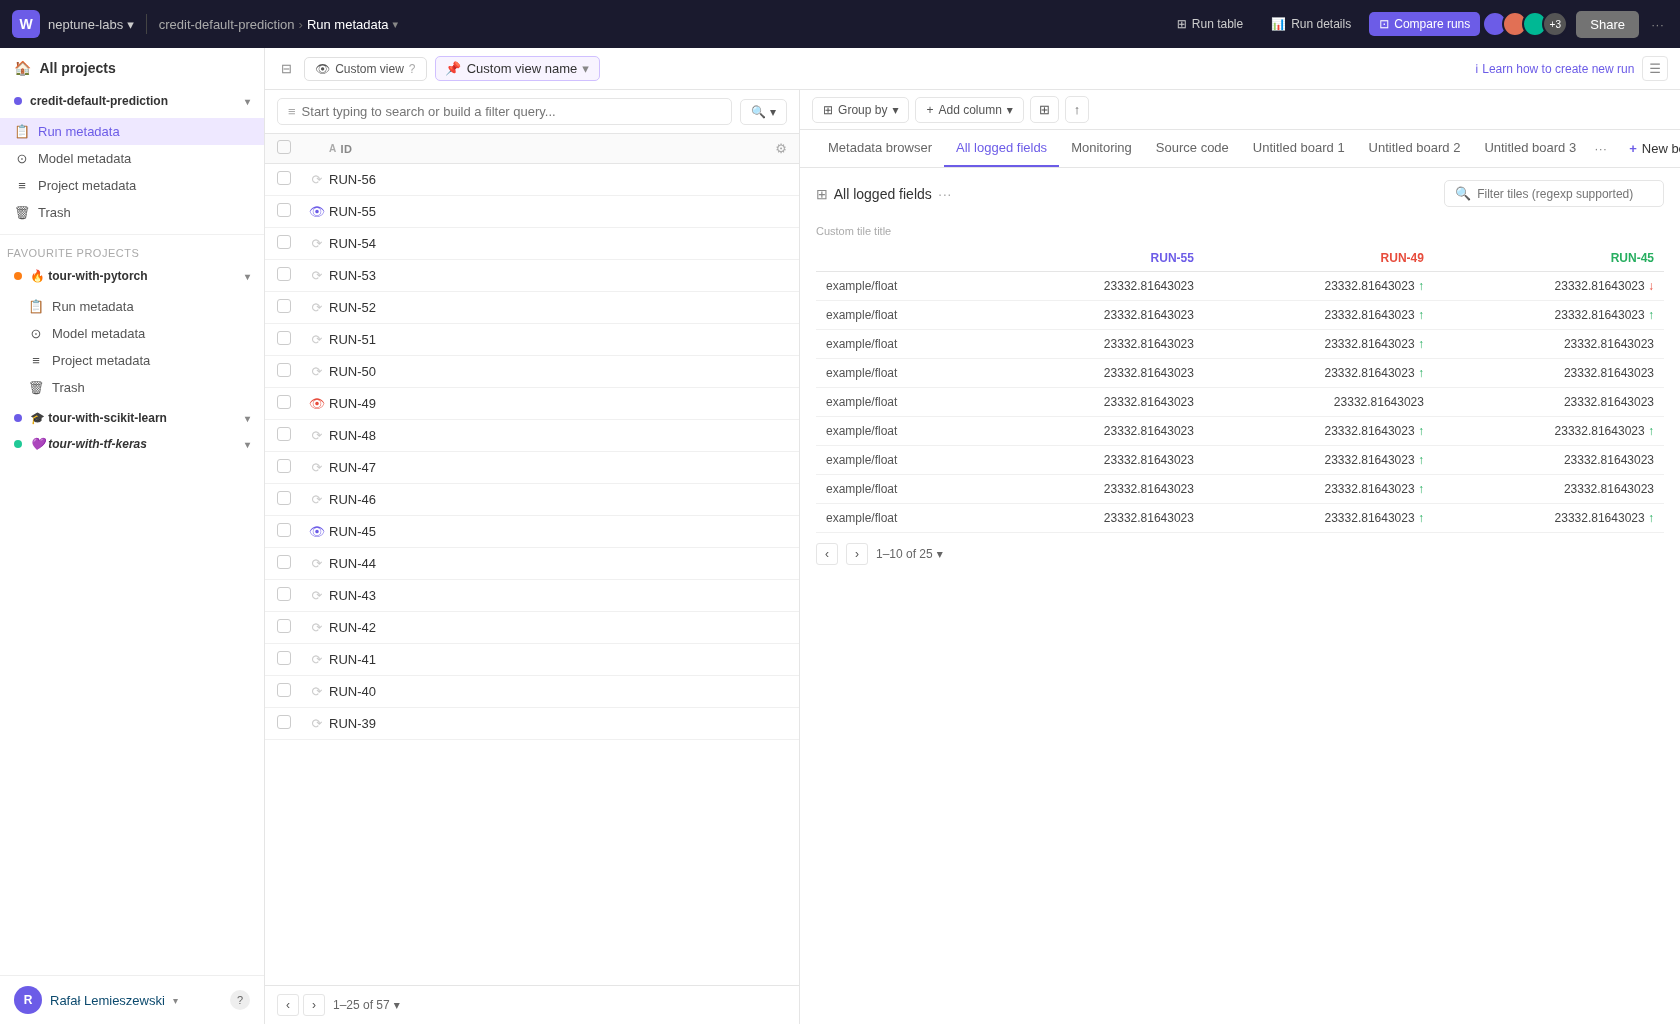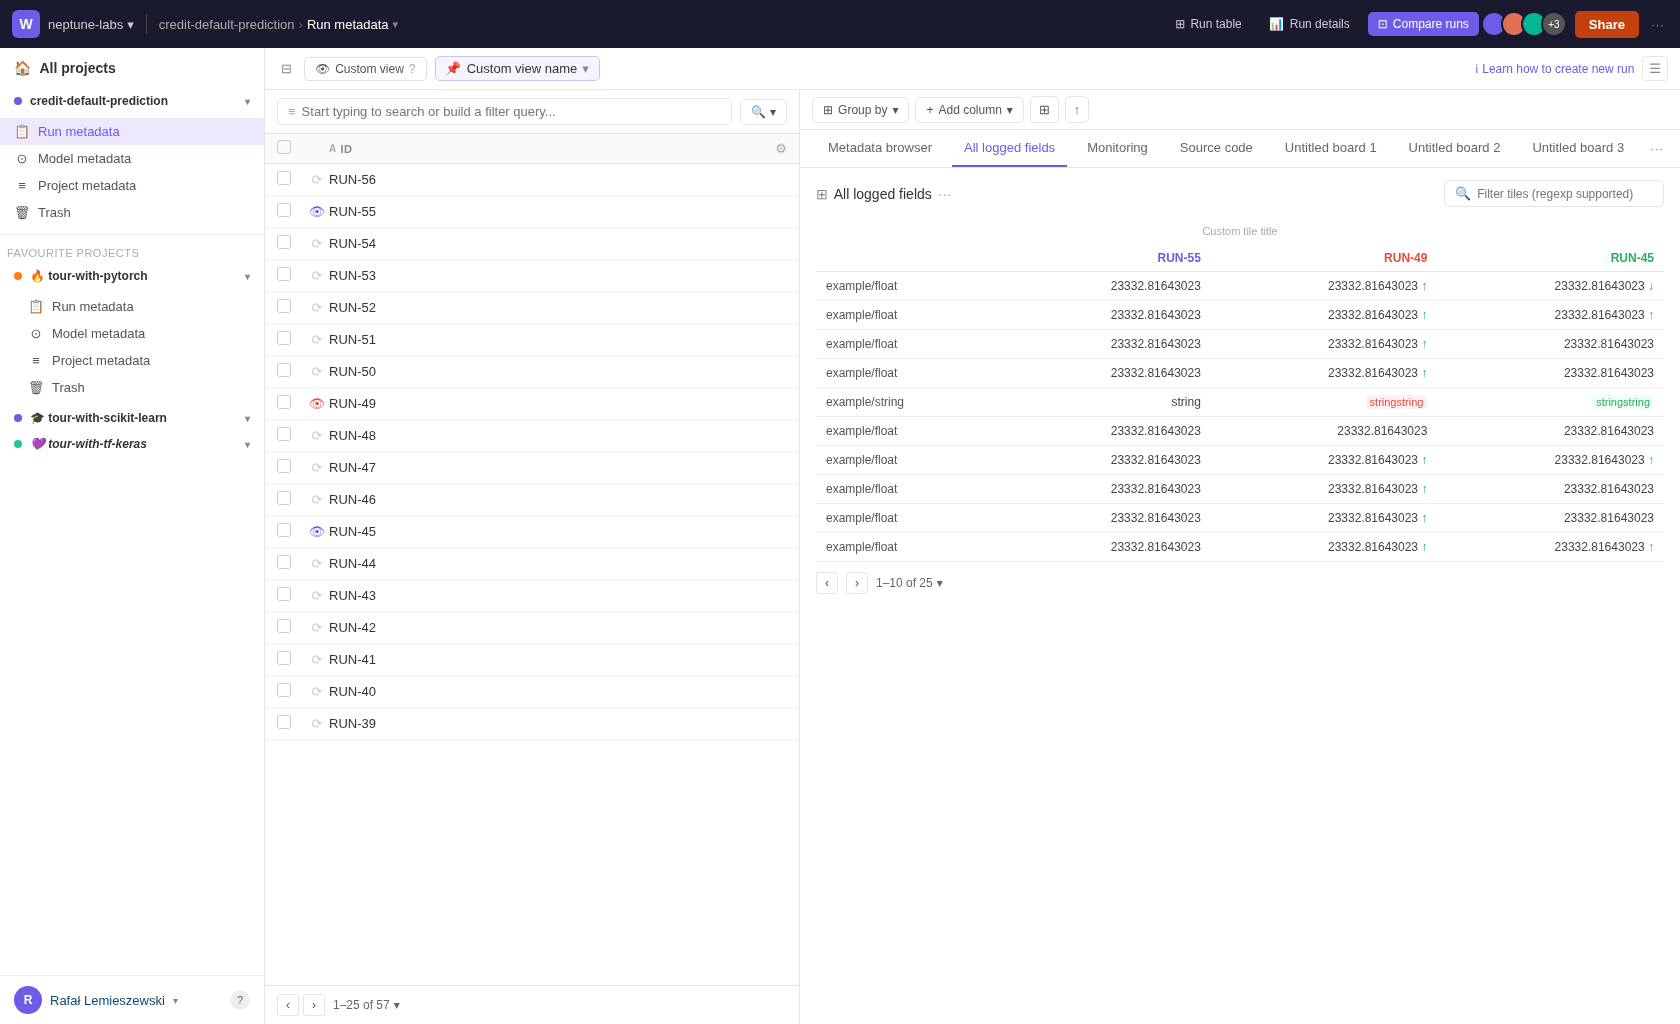--- a/index.html
+++ b/index.html
@@ -13,21 +13,21 @@
     .top-nav .breadcrumb { display: flex; align-items: center; gap: 4px; color: #ccc; font-size: 13px; flex: 1; }
     .top-nav .breadcrumb .project-link { color: #aaa; }
     .top-nav .breadcrumb .arrow { color: #666; }
     .top-nav .breadcrumb .page-title { color: #fff; font-weight: 500; display: flex; align-items: center; gap: 4px; }
     .top-nav .nav-actions { display: flex; align-items: center; gap: 8px; }
     .top-nav .nav-btn { display: flex; align-items: center; gap: 5px; padding: 5px 10px; border-radius: 5px; cursor: pointer; font-size: 12px; color: #ccc; border: none; background: transparent; }
     .top-nav .nav-btn.active { background: #6c5ce7; color: #fff; }
     .top-nav .avatars { display: flex; align-items: center; }
     .top-nav .avatar { width: 26px; height: 26px; border-radius: 50%; border: 2px solid #1a1a2e; margin-left: -6px; }
     .top-nav .avatar-count { background: #555; color: #fff; font-size: 10px; width: 26px; height: 26px; border-radius: 50%; display: flex; align-items: center; justify-content: center; margin-left: -6px; border: 2px solid #1a1a2e; }
-    .top-nav .share-btn { background: #c2410c; color: #fff; border: none; border-radius: 5px; padding: 6px 14px; font-size: 13px; font-weight: 700; cursor: pointer; }
+    .top-nav .share-btn { background: #737373; color: #fff; border: none; border-radius: 5px; padding: 6px 14px; font-size: 13px; font-weight: 400; cursor: pointer; }
     .top-nav .more-btn { color: #888; cursor: pointer; padding: 4px; }
 
     
     .layout { display: flex; flex: 1; overflow: hidden; }
 
     
     .sidebar { width: 265px; background: #fff; border-right: 1px solid #e5e5e5; display: flex; flex-direction: column; flex-shrink: 0; overflow-y: auto; }
     .sidebar-header { padding: 12px 14px; font-size: 14px; font-weight: 600; color: #333; display: flex; align-items: center; gap: 8px; }
     .sidebar-section { padding: 4px 0; }
     .sidebar-item { display: flex; align-items: center; gap: 8px; padding: 6px 14px; cursor: pointer; color: #555; font-size: 13px; border-radius: 0; }
@@ -82,21 +82,21 @@
     .runs-footer .page-btn { width: 22px; height: 22px; border: 1px solid #e5e5e5; border-radius: 3px; display: flex; align-items: center; justify-content: center; cursor: pointer; color: #555; }
     .runs-footer .page-info { display: flex; align-items: center; gap: 4px; cursor: pointer; }
 
     
     .right-panel { flex: 1; display: flex; flex-direction: column; overflow: hidden; }
     .right-panel-header { display: flex; align-items: center; padding: 10px 16px; border-bottom: 1px solid #e5e5e5; }
     .right-panel-header .title { font-size: 15px; font-weight: 600; color: #333; flex: 1; }
     .right-panel-header .options-btn { color: #aaa; cursor: pointer; }
 
     
-    .tabs-bar { display: flex; align-items: center; padding: 0 16px; border-bottom: 1px solid #e5e5e5; gap: 8px; overflow-x: auto; flex-shrink: 0; }
+    .tabs-bar { display: flex; align-items: center; padding: 0 16px; border-bottom: 1px solid #e5e5e5; gap: 0; overflow-x: auto; flex-shrink: 0; }
     .tab { padding: 10px 12px; font-size: 13px; color: #666; cursor: pointer; border-bottom: 2px solid transparent; white-space: nowrap; }
     .tab.active { color: #6c5ce7; border-bottom-color: #6c5ce7; font-weight: 500; }
     .tabs-more { padding: 10px 6px; color: #888; cursor: pointer; }
     .new-board-btn { display: flex; align-items: center; gap: 5px; padding: 6px 12px; font-size: 13px; color: #333; cursor: pointer; margin-left: 4px; white-space: nowrap; }
     .new-board-btn .plus { color: #6c5ce7; font-weight: bold; }
 
     
     .data-area { flex: 1; overflow-y: auto; padding: 12px 16px; }
     .data-table-header { display: flex; align-items: center; gap: 8px; margin-bottom: 12px; }
     .data-table-header .all-fields-label { display: flex; align-items: center; gap: 6px; font-size: 14px; font-weight: 500; color: #333; }
@@ -478,21 +478,21 @@
               <span style="color:#888;">⊞</span>
               <span>All logged fields</span>
               <span style="color:#aaa;">···</span>
             </div>
             <div class="filter-input-wrap" style="margin-left:auto;">
               <span style="color:#aaa;">🔍</span>
               <input class="filter-input" placeholder="Filter tiles (regexp supported)" style="">
             </div>
           </div>
 
-          <div style="font-size:11px;color:#aaa;text-align:center;padding:6px 0 8px;">Custom tile title</div>
+          <div style="font-size:11px;color:#aaa;text-align:left;padding:6px 0 8px;">Custom tile title</div>
 
           <table class="data-table">
             <thead>
               <tr>
                 <th class="row-label"></th>
                 <th class="run-55">RUN-55</th>
                 <th class="run-49">RUN-49</th>
                 <th class="run-45">RUN-45</th>
               </tr>
             </thead>
@@ -515,26 +515,20 @@
     <td><span>23332.81643023 <span style="color:#27ae60;">↑</span></span></td>
     <td><span>23332.81643023</span></td>
   </tr>
                 <tr>
     <td class="row-label">example/float</td>
     <td>23332.81643023</td>
     <td><span>23332.81643023 <span style="color:#27ae60;">↑</span></span></td>
     <td><span>23332.81643023</span></td>
   </tr>
                 <tr>
-    <td class="row-label">example/string</td>
-    <td>string</td>
-    <td><span class="string-val">stringstring</span></td>
-    <td><span class="string-val-green">stringstring</span></td>
-  </tr>
-                <tr>
     <td class="row-label">example/float</td>
     <td>23332.81643023</td>
     <td><span>23332.81643023</span></td>
     <td><span>23332.81643023</span></td>
   </tr>
                 <tr>
     <td class="row-label">example/float</td>
     <td>23332.81643023</td>
     <td><span>23332.81643023 <span style="color:#27ae60;">↑</span></span></td>
     <td><span>23332.81643023 <span style="color:#27ae60;">↑</span></span></td>

